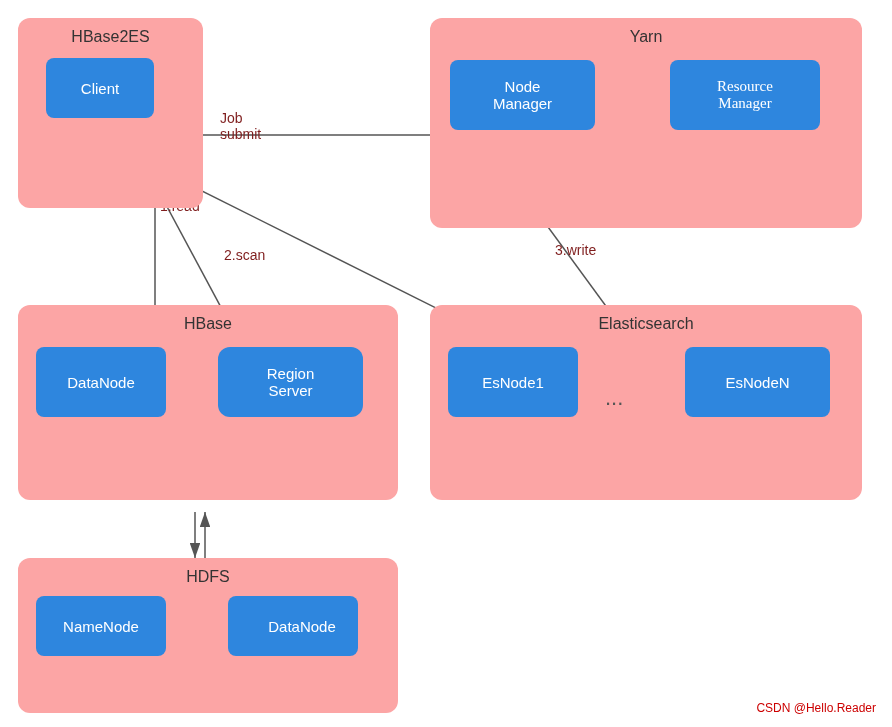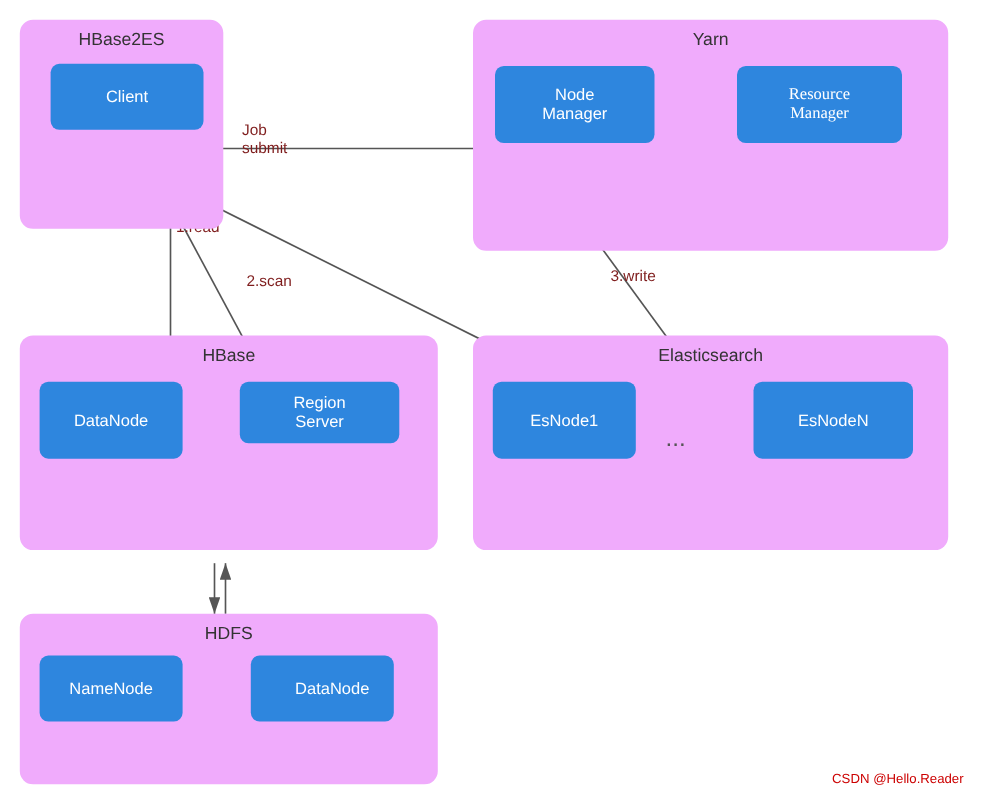--- a/index.html
+++ b/index.html
@@ -27,21 +27,21 @@
     }
 
     .group-label {
       font-size: 16px;
       color: #333;
       margin-bottom: 8px;
       text-align: center;
     }
 
     .blue-light-bg {
-      background: #f0abfc;
+      background: #fca5a5;
     }
 
     
     .node-box {
       background: #2e86de;
       color: #fff;
       border-radius: 8px;
       display: flex;
       align-items: center;
       justify-content: center;
@@ -105,33 +105,33 @@
     <line x1="205" y1="558" x2="205" y2="512" stroke="#555" stroke-width="1.5" marker-end="url(#arrowhead)"></line>
   </svg>
 
   <div class="arrow-label" style="left:220px; top:110px;">Job<br>submit</div>
   <div class="arrow-label" style="left:160px; top:198px;">1.read</div>
   <div class="arrow-label" style="left:224px; top:247px;">2.scan</div>
   <div class="arrow-label" style="left:555px; top:242px;">3.write</div>
 
   <div class="group-box blue-light-bg" style="left:18px; top:18px; width:185px; height:190px;">
     <div class="group-label">HBase2ES</div>
-    <div class="node-box" style="left:28px; top:40px; width:139px; height:60px;">Client</div>
+    <div class="node-box" style="left:28px; top:40px; width:108px; height:60px;">Client</div>
   </div>
 
   <div class="group-box blue-light-bg" style="left:430px; top:18px; width:432px; height:210px;">
     <div class="group-label">Yarn</div>
     <div class="node-box" style="left:20px; top:42px; width:145px; height:70px;">Node<br>Manager</div>
     <div class="node-box" style="left:240px; top:42px; width:150px; height:70px;font-family:Liberation Serif, serif;">Resource<br>Manager</div>
   </div>
 
   <div class="group-box blue-light-bg" style="left:18px; top:305px; width:380px; height:195px;">
     <div class="group-label">HBase</div>
     <div class="node-box" style="left:18px; top:42px; width:130px; height:70px;">DataNode</div>
-    <div class="node-box" style="left:200px; top:42px; width:145px; height:56px;">Region<br>Server</div>
+    <div class="node-box" style="left:200px; top:42px; width:145px; height:70px;border-radius:12px;">Region<br>Server</div>
   </div>
 
   <div class="group-box blue-light-bg" style="left:430px; top:305px; width:432px; height:195px;">
     <div class="group-label">Elasticsearch</div>
     <div class="node-box" style="left:18px; top:42px; width:130px; height:70px;">EsNode1</div>
     <div style="position:absolute; left:175px; top:80px; font-size:22px; color:#555;">...</div>
     <div class="node-box" style="left:255px; top:42px; width:145px; height:70px;">EsNodeN</div>
   </div>
 
   <div class="group-box blue-light-bg" style="left:18px; top:558px; width:380px; height:155px;">

